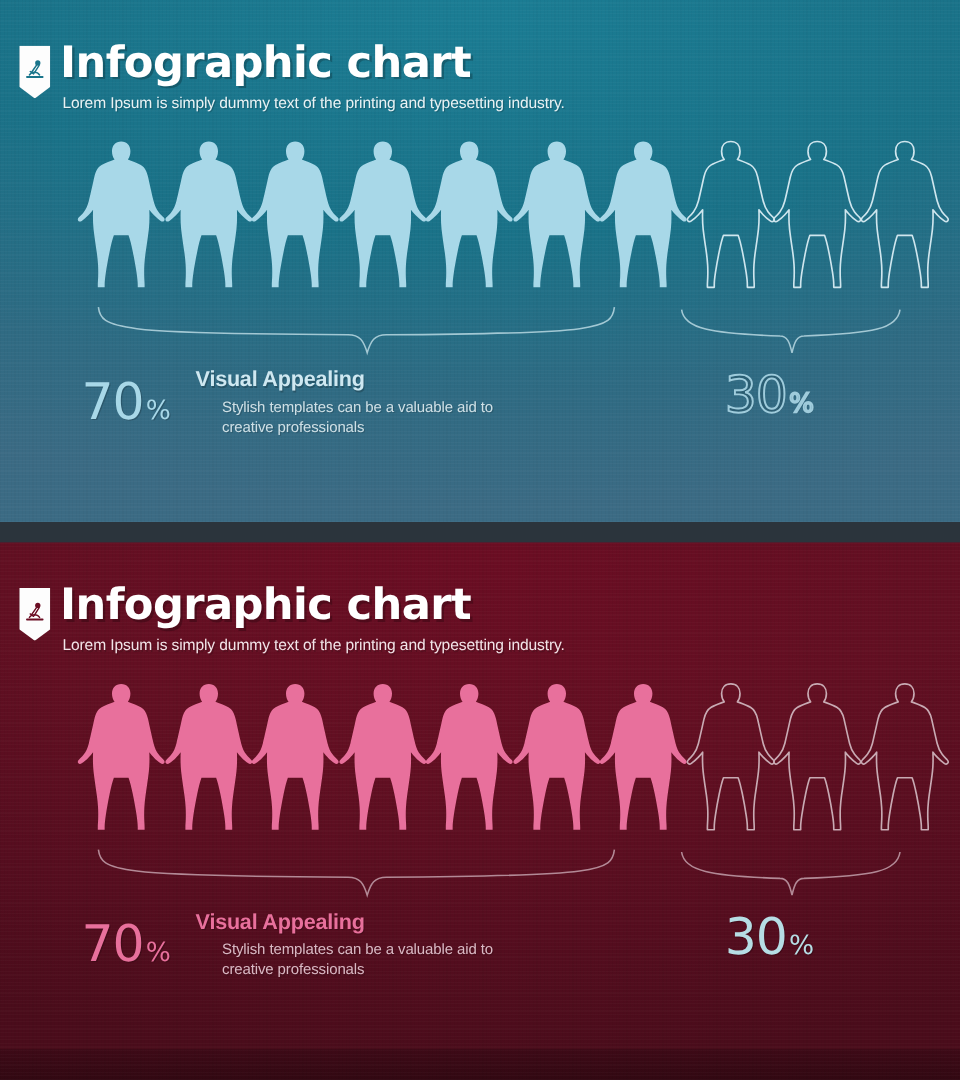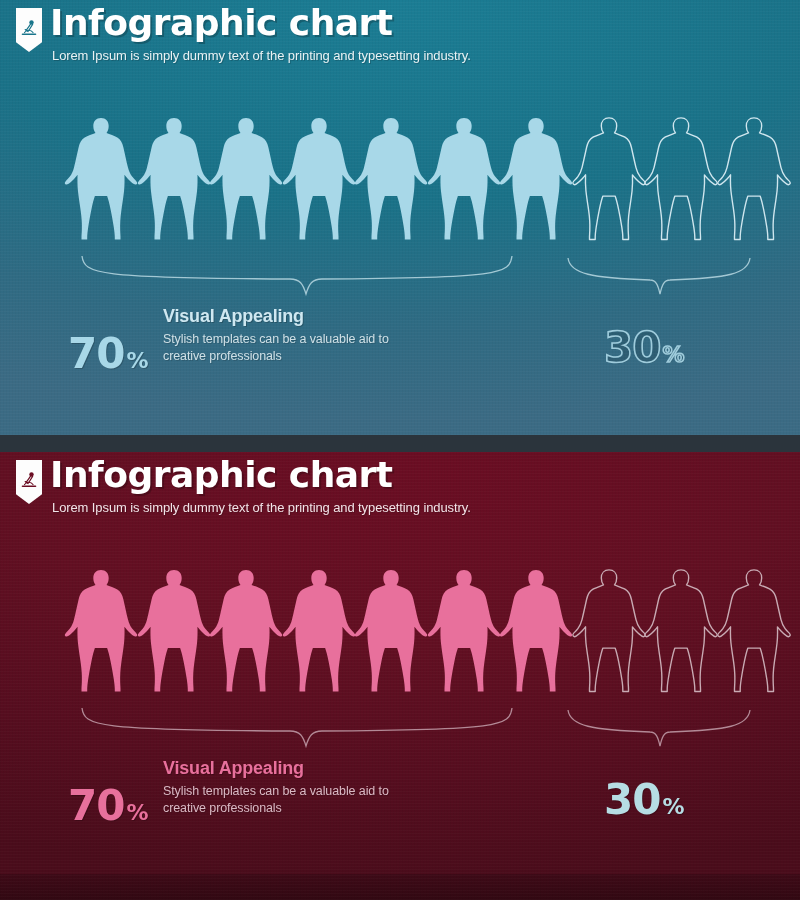--- a/index.html
+++ b/index.html
@@ -38,21 +38,21 @@
       repeating-linear-gradient(0deg, rgba(255,255,255,.018) 0 1px, transparent 1px 3px),
       repeating-linear-gradient(90deg, rgba(0,0,0,.03) 0 1px, transparent 1px 3px);
     pointer-events:none;
   }
   .red-foot{
     position:absolute; left:0; bottom:0; width:800px; height:26px;
     background:linear-gradient(180deg,#3e0a17 0%, #320812 100%);
   }
 
   
-  .header{ position:absolute; left:0; top:4px; width:748px; height:70px; z-index:6; }
+  .header{ position:absolute; left:0; top:34px; width:748px; height:70px; z-index:6; }
   .badge{
     position:absolute; left:16px; top:4px; width:26px; height:44px;
     background:#fdfdfd;
     clip-path:polygon(0 0,100% 0,100% 78%,50% 100%,0 78%);
     box-shadow:0 1px 2px rgba(0,0,0,.25);
   }
   .badge svg{ position:absolute; left:3px; top:10px; }
   .title{
     position:absolute; left:50px; top:-2px;
     font-size:36px; font-weight:bold; color:#ffffff;
@@ -72,21 +72,21 @@
   .fig{ position:absolute; top:0; width:78px; height:130px; }
   .fig svg{ display:block; width:78px; height:130px; }
 
   
   .braces{ position:absolute; left:0; top:248px; width:800px; height:60px; z-index:4; }
 
   
   .stats{ position:absolute; left:0; top:300px; width:800px; height:90px; z-index:5; }
   .pct{
     position:absolute; font-family:"DejaVu Sans", sans-serif;
-    font-weight:bold; letter-spacing:-1px; line-height:1;margin-top:19px;
+    font-weight:normal; letter-spacing:-1px; line-height:1;
   }
   .pct .num{ font-size:42px; }
   .pct .sym{ font-size:22px; margin-left:2px; }
 
   .pct-70{ left:68px; top:14px; color:#a8d8e8; text-shadow:1px 1px 0 rgba(0,0,0,.18); }
   .pct-30{ left:604px; top:8px; }
 
   
   .hollow{
     color:transparent;
@@ -98,20 +98,21 @@
 
   .info{ position:absolute; left:163px; top:6px; width:300px; }
   .info-title{
     font-size:18px; font-weight:bold; color:#cfe8f1; letter-spacing:-0.2px;
     margin-bottom:4px; text-shadow:1px 1px 0 rgba(0,0,0,.2);
   }
   .info-title.pinkish{ color:#e8709c; }
   .info-desc{
     font-size:12.5px; color:#cfe0e6; line-height:1.35; letter-spacing:-0.1px;
     text-shadow:1px 1px 0 rgba(0,0,0,.15);
+    margin-left:22px;
   }
   .info-desc.rose{ color:#d9b9c4; }
 </style>
 </head>
 <body>
 
 <div class="page">
 
   <div class="panel panel-teal">
 

